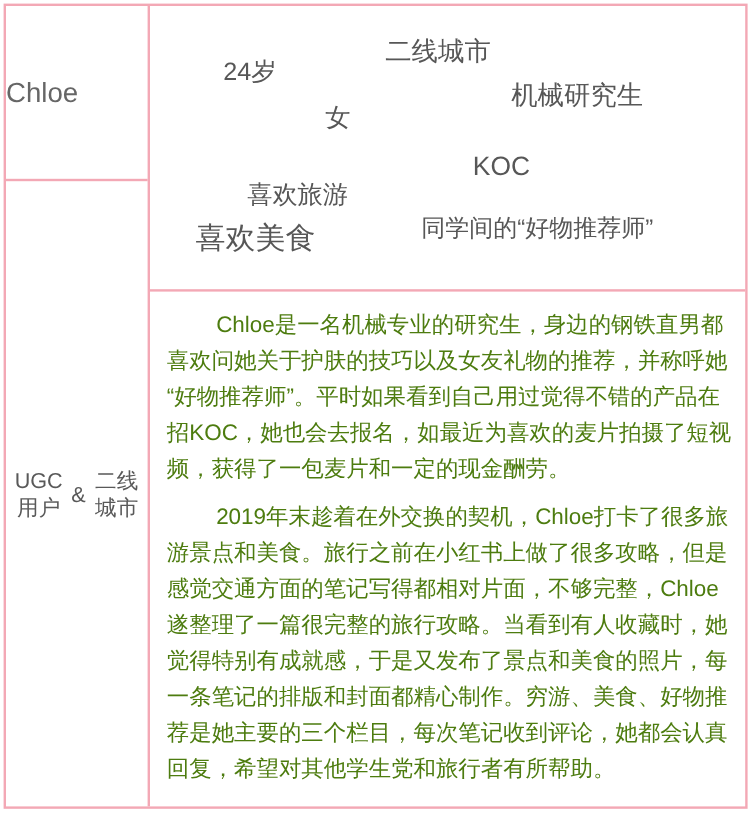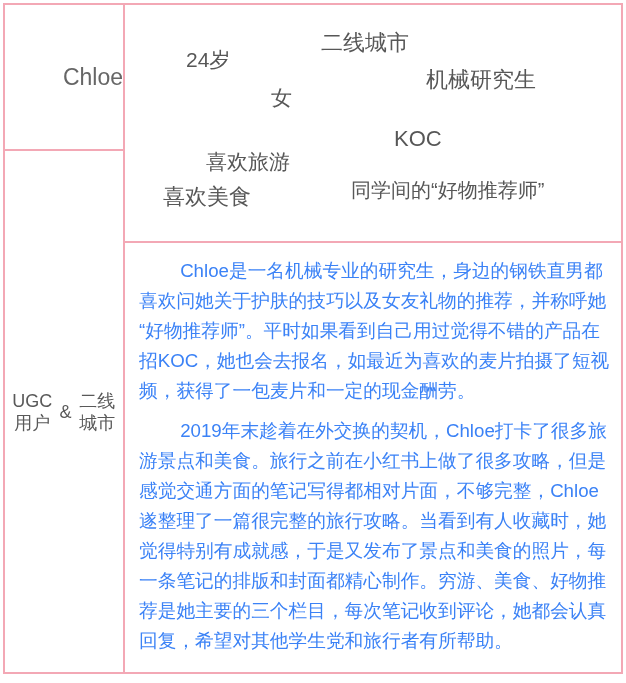--- a/index.html
+++ b/index.html
@@ -28,21 +28,21 @@
     border-right: 2px solid #f3a8b5;
     display: flex;
     flex-direction: column;
   }
   .cell-name {
     height: 144px;
     flex: 0 0 144px;
     border-bottom: 2px solid #f3a8b5;
     display: flex;
     align-items: center;
-    justify-content: flex-end;
+    justify-content: flex-start;
     font-size: 23px;
     color: #666666;
   }
   .cell-role {
     flex: 1;
     display: flex;
     flex-direction: row;
     align-items: center;
     justify-content: center;
     font-size: 18px;
@@ -63,32 +63,32 @@
     position: relative;
     color: #575757;
   }
   .tag { position: absolute; white-space: nowrap; font-size: 21px; }
   .tag-age         { left: 61px;  top: 41px; }
   .tag-city        { left: 196px; top: 23px; font-size: 22px; }
   .tag-education   { left: 301px; top: 60px; font-size: 22px; }
   .tag-gender      { left: 146px; top: 79px; }
   .tag-travel      { left: 81px;  top: 119px; margin-top: 24px; }
   .tag-koc         { left: 269px; top: 121px; font-size: 22px; text-align: center; }
-  .tag-food        { left: 38px;  top: 177px; font-size: 22px; }
+  .tag-food        { left: 38px;  top: 177px; font-size: 25px; }
   .tag-recommender { left: 226px; top: 172px; font-size: 20px; }
   .cell-bio {
     flex: 1;
     padding: 13px 11px 0 14px;
     overflow: hidden;
   }
   .cell-bio p {
     margin: 0 0 10px 0;
     font-size: 18.7px;
     line-height: 30px;
-    color: #3b82f6;
+    color: #4d7c0f;
     text-indent: 2.2em;
     text-align: left;
     word-break: break-all;
   }
 </style>
 </head>
 <body>
 
 <div class="card">
   <div class="col-left">

